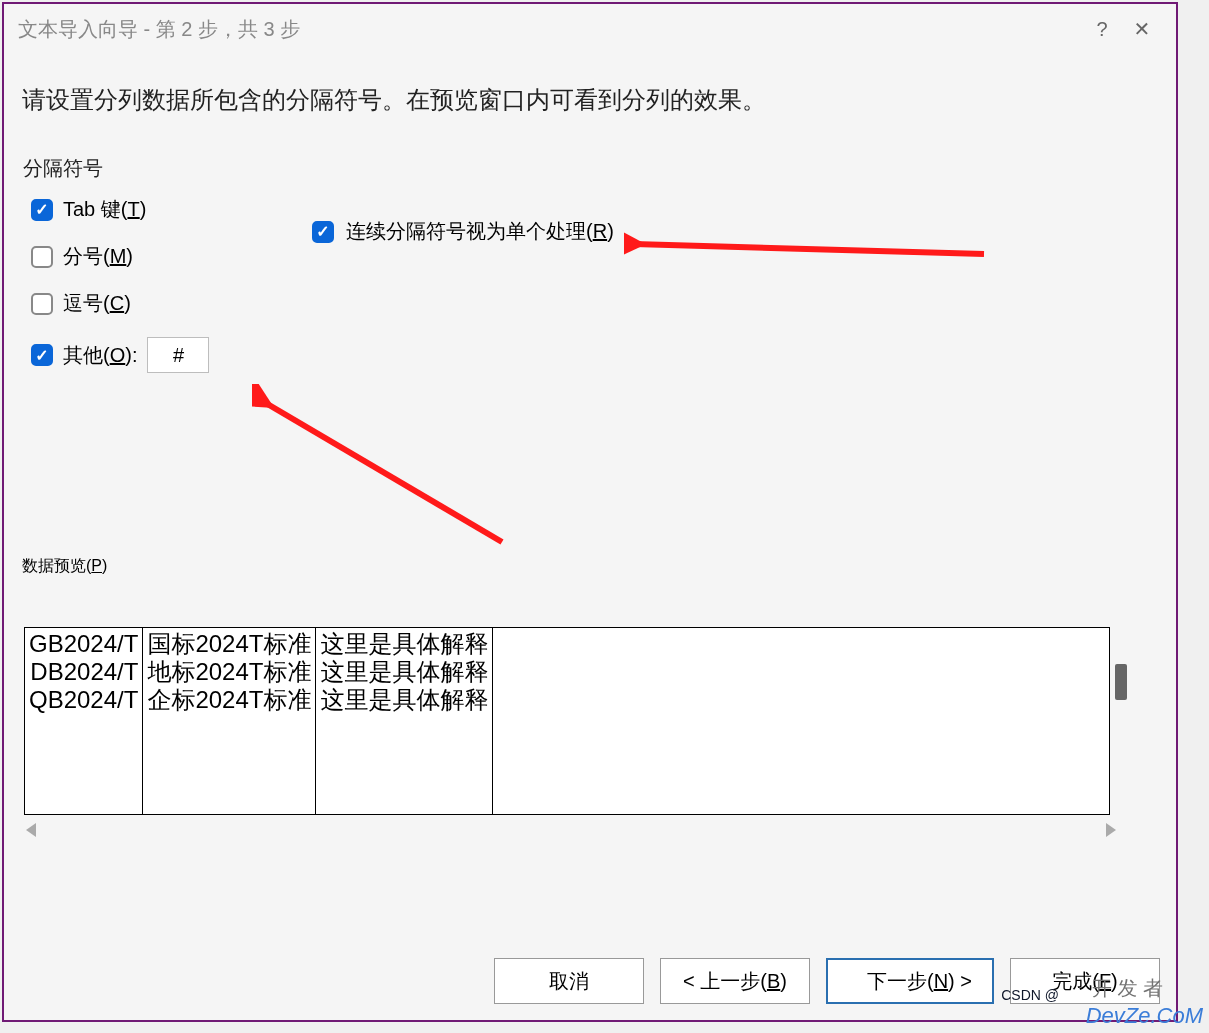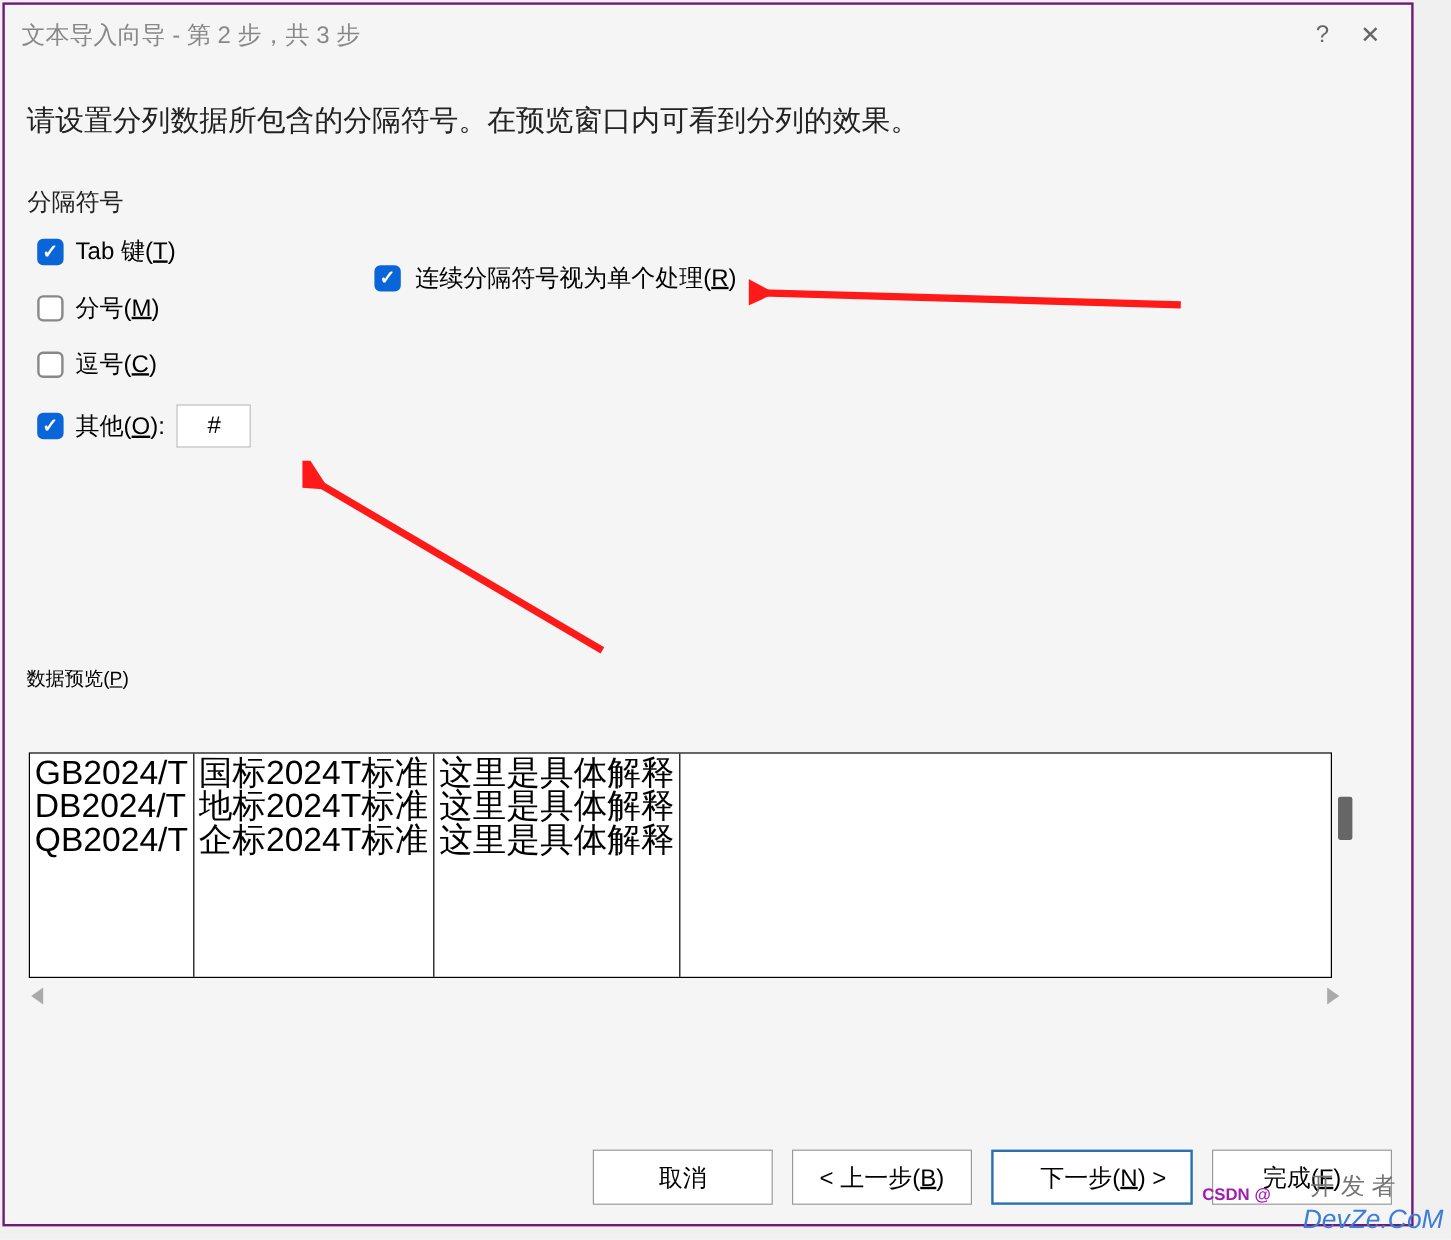--- a/index.html
+++ b/index.html
@@ -20,33 +20,33 @@
 .u { text-decoration: underline; }
 .other-input { width: 62px; height: 36px; border: 1px solid #bdbdbd; background: #fff; font-size: 20px; text-align: center; }
 .right-opts { padding: 38px 0 0 40px; }
 .right-row { display: flex; align-items: center; gap: 12px; font-size: 20px; margin-bottom: 34px; margin-top: 26px; }
 .combo { display: flex; align-items: center; border: 1px solid #bdbdbd; background: #fff; height: 40px; }
 .combo-input { border: none; width: 138px; height: 100%; font-size: 20px; padding: 0 10px; background: transparent; }
 .combo-btn { width: 38px; height: 100%; border: none; border-left: 1px solid #bdbdbd; background: #fff; cursor: pointer; display: flex; align-items: center; justify-content: center; }
 .chevron { width: 12px; height: 12px; border-right: 2px solid #555; border-bottom: 2px solid #555; transform: rotate(45deg); margin-top: -4px; }
 .preview-label { font-size: 16px; margin-top: 144px; margin-bottom: 50px; }
 .preview-box { border: 1px solid #000; background: #fff; height: 188px; width: 1086px; margin-left: 2px; display: flex; position: relative; }
-.pv-col { border-right: 1px solid #000; padding: 2px 4px; font-size: 28px; font-family: "SimSun", serif; line-height: 28px; white-space: nowrap; }
+.pv-col { border-right: 1px solid #000; padding: 2px 4px; font-size: 24px; font-family: "SimSun", serif; line-height: 28px; white-space: nowrap; text-align: right; }
 .pv-col:last-child { border-right: none; flex: 1; }
 .hscroll { display: flex; align-items: center; justify-content: space-between; width: 1098px; height: 22px; margin: 4px 0 0 0; }
 .hscroll-btn { width: 18px; height: 18px; color: #999; cursor: pointer; display: flex; align-items: center; justify-content: center; }
 .tri-left { width: 0; height: 0; border-top: 7px solid transparent; border-bottom: 7px solid transparent; border-right: 10px solid #aaa; }
 .tri-right { width: 0; height: 0; border-top: 7px solid transparent; border-bottom: 7px solid transparent; border-left: 10px solid #aaa; }
 .footer { position: absolute; bottom: 16px; right: 16px; display: flex; gap: 16px; }
 .btn { min-width: 150px; height: 46px; border: 1px solid #999; background: #fff; font-size: 20px; padding: 0 20px; cursor: pointer; }
 .btn.primary { border: 2px solid #2a6fb0; padding-left: 39px; }
 .arrow1 { position: absolute; pointer-events: none; }
 .vscroll-thumb { position: absolute; right: -18px; top: 36px; width: 12px; height: 36px; background: #666; border-radius: 2px; }
 .watermark { position: absolute; right: 6px; bottom: 4px; color: #3b7dd8; font-size: 22px; font-style: italic; font-family: serif; pointer-events: none; }
-.watermark-csdn { position: absolute; right: 150px; bottom: 30px; color: #a21caf; font-size: 14px; pointer-events: none; font-weight: bold; }
+.watermark-csdn { position: absolute; right: 150px; bottom: 30px; color: #0f172a; font-size: 14px; pointer-events: none; }
 </style>
 </head>
 <body>
 
 <div class="dialog">
   <div class="titlebar">
     <span>文本导入向导 - 第 2 步，共 3 步</span>
     <span class="spacer"></span>
     <button class="title-btn">?</button>
     <button class="title-btn">✕</button>

